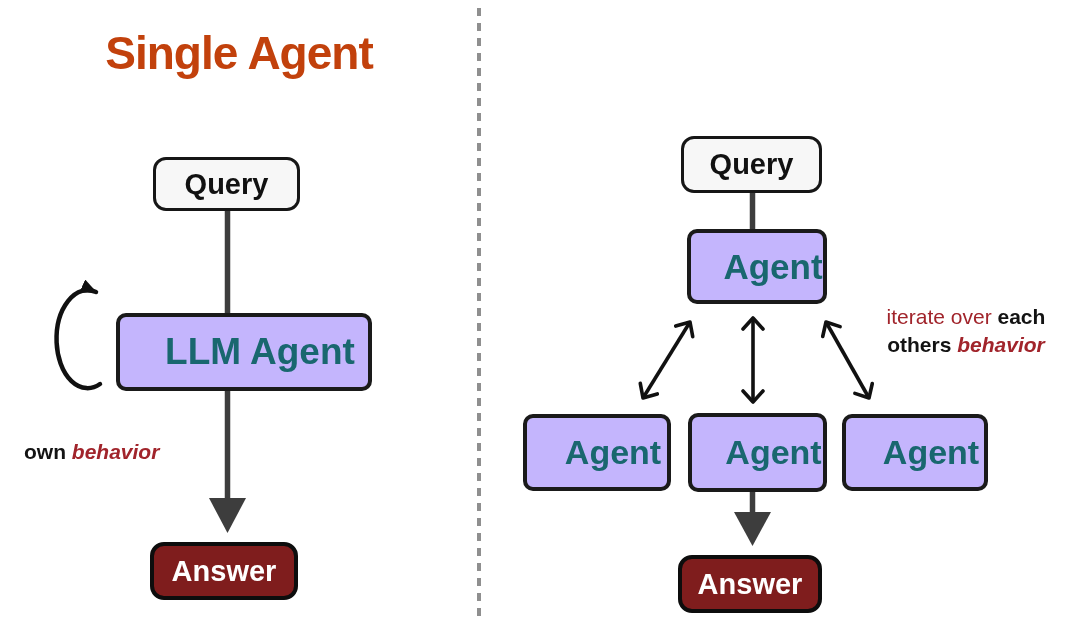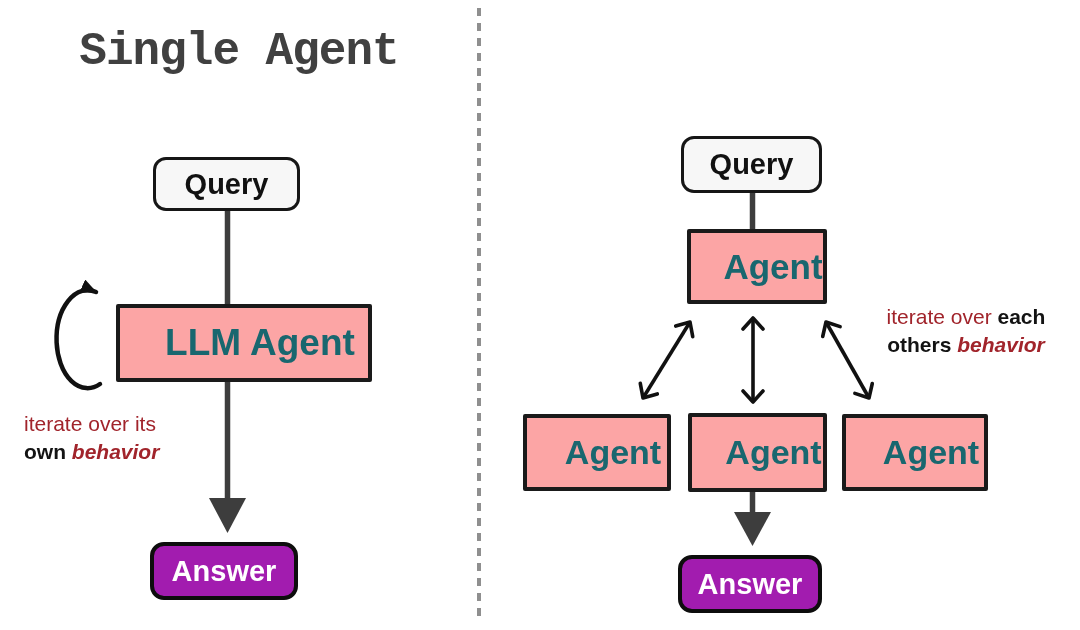--- a/index.html
+++ b/index.html
@@ -5,41 +5,40 @@
   html,body{margin:0;padding:0;background:#ffffff;}
   #canvas{
     position:relative;
     width:1080px;height:630px;
     background:#ffffff;
     overflow:hidden;
     font-family:"Liberation Sans","DejaVu Sans",sans-serif;
   }
   .title{
     position:absolute;
-    font-size:46px;font-weight:bold;color:#404040;
+    font-size:46px;font-weight:bold;color:#c2410c;
     text-align:center;letter-spacing:-1px;
     z-index:3;
-    font-family:Liberation Mono, monospace;
   }
   .box{
     position:absolute;box-sizing:border-box;
     display:flex;align-items:center;justify-content:center;
     font-weight:bold;z-index:2;
   }
   .query-box{
     background:#f7f7f7;border:3.5px solid #161616;border-radius:13px;
     font-size:29px;color:#111111;
   }
   .agent-box{
-    background:#fca5a5;border:4.5px solid #1a1a1a;border-radius:2px;
+    background:#c4b5fd;border:4.5px solid #1a1a1a;border-radius:10px;
     color:#19676f;
     padding-left:32px;
   }
   .answer-box{
-    background:#a21caf;border:4px solid #0d0d0d;border-radius:14px;
+    background:#7f1d1d;border:4px solid #0d0d0d;border-radius:14px;
     font-size:29px;color:#ffffff;
   }
   .annotation{
     position:absolute;font-size:21px;line-height:28px;
     color:#a1242b;z-index:3;
   }
   .annotation .bk{color:#131313;font-weight:bold;}
   .annotation .rdb{font-weight:bold;font-style:italic;}
   #divider{
     position:absolute;left:477px;top:8px;width:4px;height:612px;
@@ -86,26 +85,26 @@
   </svg>
 
   <div id="divider"></div>
 
   <div class="title" style="left:0;top:26px;width:478px;">Single Agent</div>
 
   <div class="box query-box" style="left:153px;top:157px;width:147px;height:54px;">
     <span>Query</span>
   </div>
 
-  <div class="box agent-box" style="left:116px;top:304px;width:256px;height:78px;font-size:37px;">
+  <div class="box agent-box" style="left:116px;top:313px;width:256px;height:78px;font-size:37px;">
     <span>LLM Agent</span>
   </div>
 
   <div class="annotation" style="left:24px;top:410px;width:250px;text-align:left;">
-    <span>iterate over its</span><br>
+    <br>
     <span class="bk">own</span>
     <span class="rdb">behavior</span>
   </div>
 
   <div class="box answer-box" style="left:150px;top:542px;width:148px;height:58px;">
     <span>Answer</span>
   </div>
 
 
   <div class="box query-box" style="left:681px;top:136px;width:141px;height:57px;">

